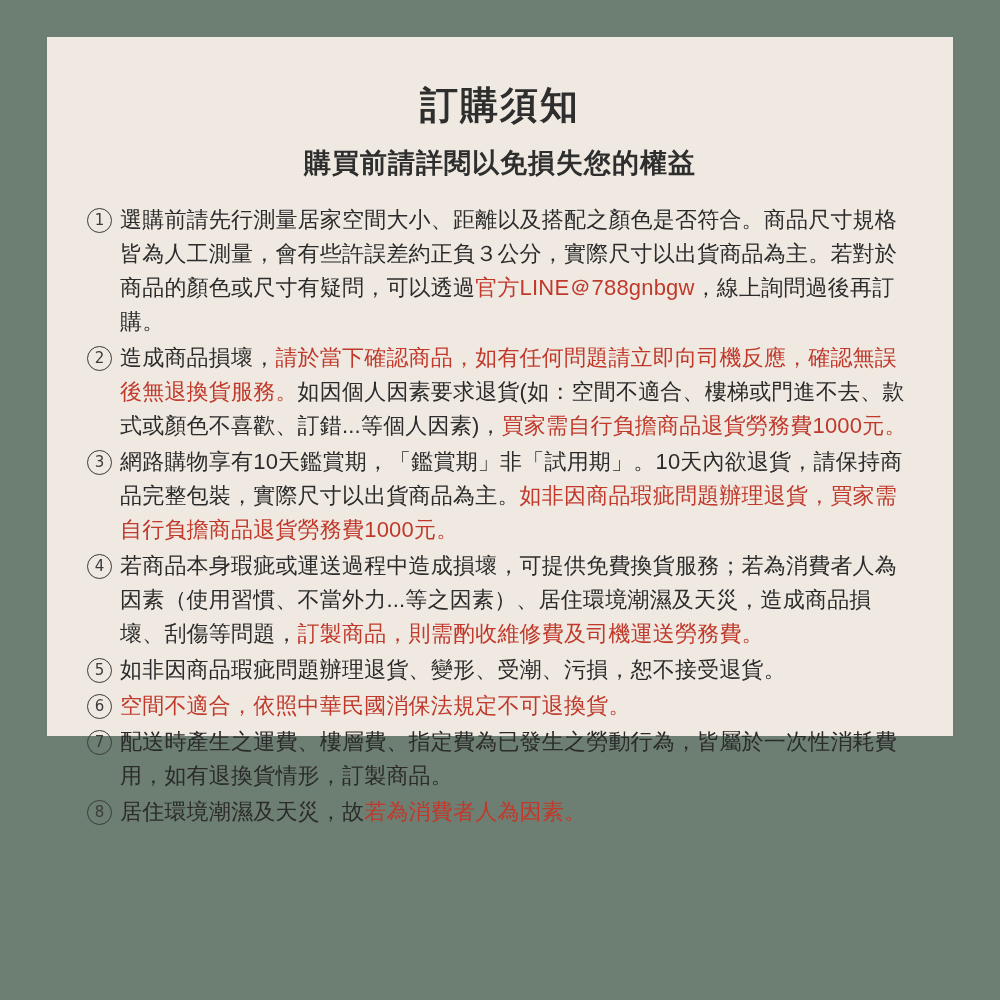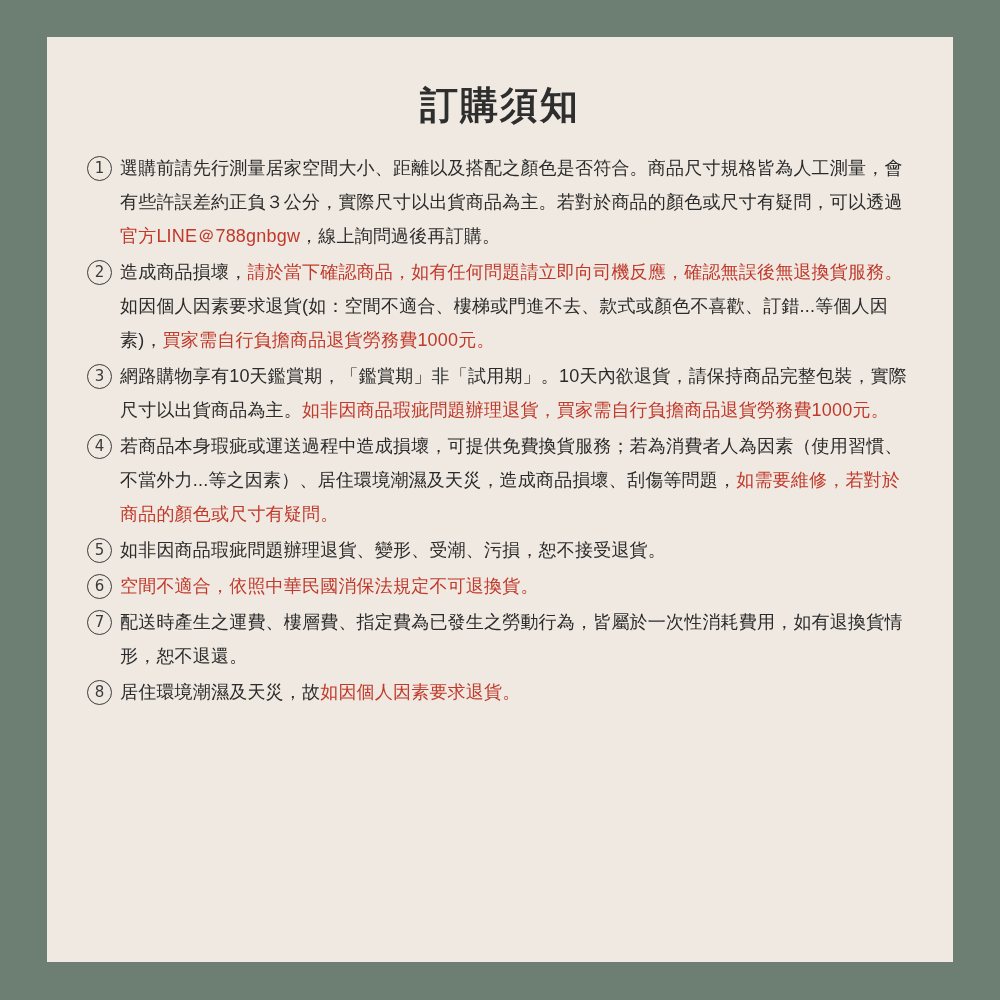--- a/index.html
+++ b/index.html
@@ -18,21 +18,21 @@
     height: 1000px;
     background: #6d7f72;
     box-sizing: border-box;
     overflow: hidden;
   }
   .card {
     position: absolute;
     left: 47px;
     top: 37px;
     width: 906px;
-    height: 925px;
+    height: 699px;
     background: #efe9e1;
     box-sizing: border-box;
     padding: 46px 40px 20px 40px;
   }
   .title {
     text-align: center;
     font-size: 38px;
     font-weight: bold;
     color: #2e2e2e;
     letter-spacing: 2px;
@@ -64,66 +64,67 @@
     font-size: 15px;
     line-height: 23px;
     text-align: center;
     margin-top: 5px;
     margin-right: 8px;
     box-sizing: border-box;
     font-family: "DejaVu Sans", sans-serif;
   }
   .text {
     flex: 1 1 auto;
-    font-size: 18px;
+    font-size: 22px;
     line-height: 34px;
     color: #2b2b2b;
     letter-spacing: 0.2px;
   }
   .red {
     color: #c0392b;
   }
   .dark {
     color: #2b2b2b;
   }
 </style>
 </head>
 <body>
 
 <div class="poster">
   <div class="card">
     <div class="title">訂購須知</div>
+    <div class="subtitle">購買前請詳閱以免損失您的權益</div>
     <div class="list" id="notice-list">
         <div class="item">
           <div class="num">1</div>
           <div class="text"><span class="dark">選購前請先行測量居家空間大小、距離以及搭配之顏色是否符合。商品尺寸規格皆為人工測量，會有些許誤差約正負３公分，實際尺寸以出貨商品為主。若對於商品的顏色或尺寸有疑問，可以透過</span><span class="red">官方LINE＠788gnbgw</span><span class="dark">，線上詢問過後再訂購。</span></div>
         </div>
         <div class="item">
           <div class="num">2</div>
           <div class="text"><span class="dark">造成商品損壞，</span><span class="red">請於當下確認商品，如有任何問題請立即向司機反應，確認無誤後無退換貨服務。</span><span class="dark">如因個人因素要求退貨(如：空間不適合、樓梯或門進不去、款式或顏色不喜歡、訂錯...等個人因素)，</span><span class="red">買家需自行負擔商品退貨勞務費1000元。</span></div>
         </div>
         <div class="item">
           <div class="num">3</div>
           <div class="text"><span class="dark">網路購物享有10天鑑賞期，「鑑賞期」非「試用期」。10天內欲退貨，請保持商品完整包裝，實際尺寸以出貨商品為主。</span><span class="red">如非因商品瑕疵問題辦理退貨，買家需自行負擔商品退貨勞務費1000元。</span></div>
         </div>
         <div class="item">
           <div class="num">4</div>
-          <div class="text"><span class="dark">若商品本身瑕疵或運送過程中造成損壞，可提供免費換貨服務；若為消費者人為因素（使用習慣、不當外力...等之因素）、居住環境潮濕及天災，造成商品損壞、刮傷等問題，</span><span class="red">如需要維修，若對於商品的顏色或尺寸有疑問。</span></div>
+          <div class="text"><span class="dark">若商品本身瑕疵或運送過程中造成損壞，可提供免費換貨服務；若為消費者人為因素（使用習慣、不當外力...等之因素）、居住環境潮濕及天災，造成商品損壞、刮傷等問題，</span><span class="red">訂製商品，則需酌收維修費及司機運送勞務費。</span></div>
         </div>
         <div class="item">
           <div class="num">5</div>
           <div class="text"><span class="dark">如非因商品瑕疵問題辦理退貨、變形、受潮、污損，恕不接受退貨。</span></div>
         </div>
         <div class="item">
           <div class="num">6</div>
           <div class="text"><span class="red">空間不適合，依照中華民國消保法規定不可退換貨。</span></div>
         </div>
         <div class="item">
           <div class="num">7</div>
-          <div class="text"><span class="dark">配送時產生之運費、樓層費、指定費為已發生之勞動行為，皆屬於一次性消耗費用，如有退換貨情形，恕不退還。</span></div>
+          <div class="text"><span class="dark">配送時產生之運費、樓層費、指定費為已發生之勞動行為，皆屬於一次性消耗費用，如有退換貨情形，訂製商品。</span></div>
         </div>
         <div class="item">
           <div class="num">8</div>
-          <div class="text"><span class="dark">居住環境潮濕及天災，故</span><span class="red">如因個人因素要求退貨。</span></div>
+          <div class="text"><span class="dark">居住環境潮濕及天災，故</span><span class="red">若為消費者人為因素。</span></div>
         </div>
       </div>
   </div>
 </div>
 
 </body></html>

